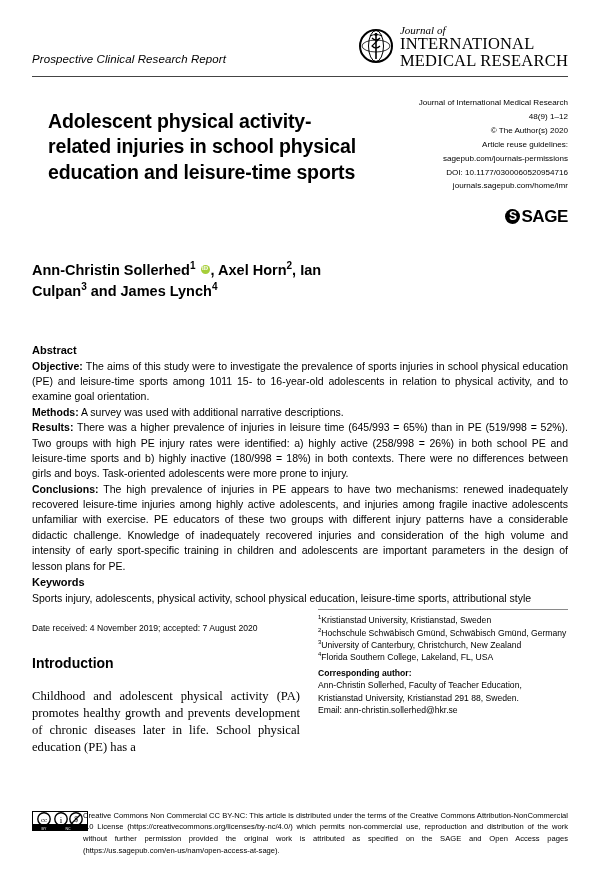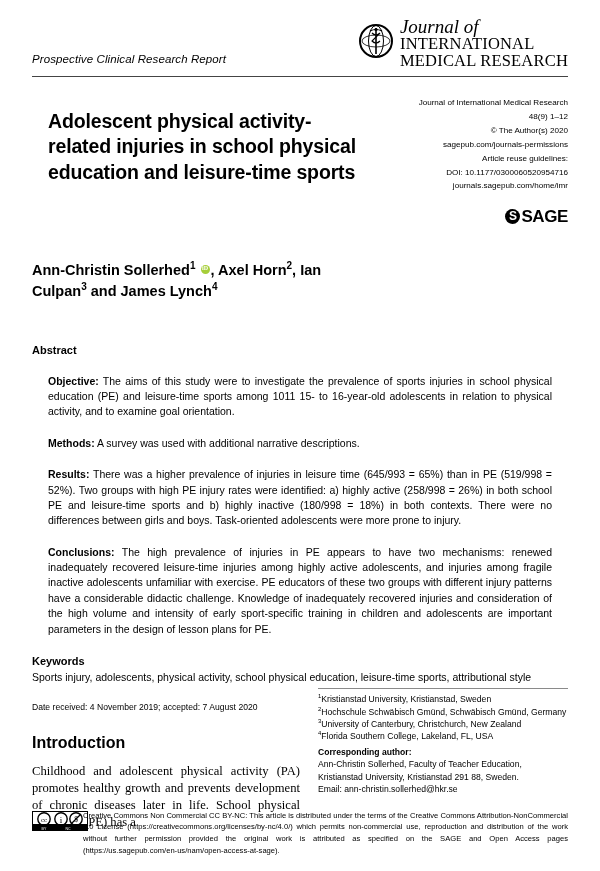--- a/index.html
+++ b/index.html
@@ -44,21 +44,21 @@
     gap: 7px;
     padding-bottom: 4px;
   }
   .emblem { flex: 0 0 auto; }
   .brand-lines {
     line-height: 1.02;
   }
   .brand-1 {
     font-family: "Liberation Serif", serif;
     font-style: italic;
-    font-size: 19px;
+    font-size: 11px;
   }
   .brand-2, .brand-3 {
     font-family: "Liberation Serif", serif;
     font-size: 16.5px;
     letter-spacing: .2px;
   }
   .rule {
     border-top: 1.4px solid #444;
     margin: 2px 0 0 0;
   }
@@ -142,21 +142,21 @@
     margin-top: 40px;
     font-size: 10.5px;
     line-height: 1.465;
     text-align: justify;
   }
   .abstract h2, .kw h2 {
     font-size: 11px;
     font-weight: bold;
     margin: 0 0 1px 0;
   }
-  .abstract p { margin: 16px; }
+  .abstract p { margin: 0; }
   .lead { font-weight: bold; }
 
   .kw {
     margin-top: 0;
     font-size: 10.5px;
     line-height: 1.465;
     text-align: justify;
   }
   .kw p { margin: 0; }
 
@@ -167,23 +167,23 @@
   }
   .cols {
     display: flex;
     gap: 18px;
     margin-top: 0;
   }
   .col-left { width: 268px; flex: 0 0 268px; }
   .col-right { width: 250px; flex: 0 0 250px; padding-top: 3px; }
 
   .sec-h {
-    font-size: 16px;
-    font-weight: bold;
-    margin: 22px 0 11px 0;
+    font-size: 14px;
+    font-weight: bold;
+    margin: 22px 0 17px 0;
   }
   .body-serif {
     font-family: "Liberation Serif", serif;
     font-size: 12.6px;
     line-height: 1.345;
     text-align: justify;
     margin: 0;
   }
 
   .affil-rule {
@@ -250,22 +250,22 @@
   </div>
   <div class="rule"></div>
 
   <div class="title-row">
     <h1 class="title">Adolescent physical activity-related injuries in school physical education and leisure-time sports</h1>
 
     <div class="meta">
       <div>Journal of International Medical Research</div>
       <div>48(9) 1–12</div>
       <div>© The Author(s) 2020</div>
+      <div>Article reuse guidelines:</div>
       <div>sagepub.com/journals-permissions</div>
-      <div>Article reuse guidelines:</div>
       <div>DOI: 10.1177/0300060520954716</div>
       <div>journals.sagepub.com/home/imr</div>
 
       <div class="sage-logo">
         <span class="sage-s">S</span>
           <span>SAGE</span>
       </div>
     </div>
   </div>
 

